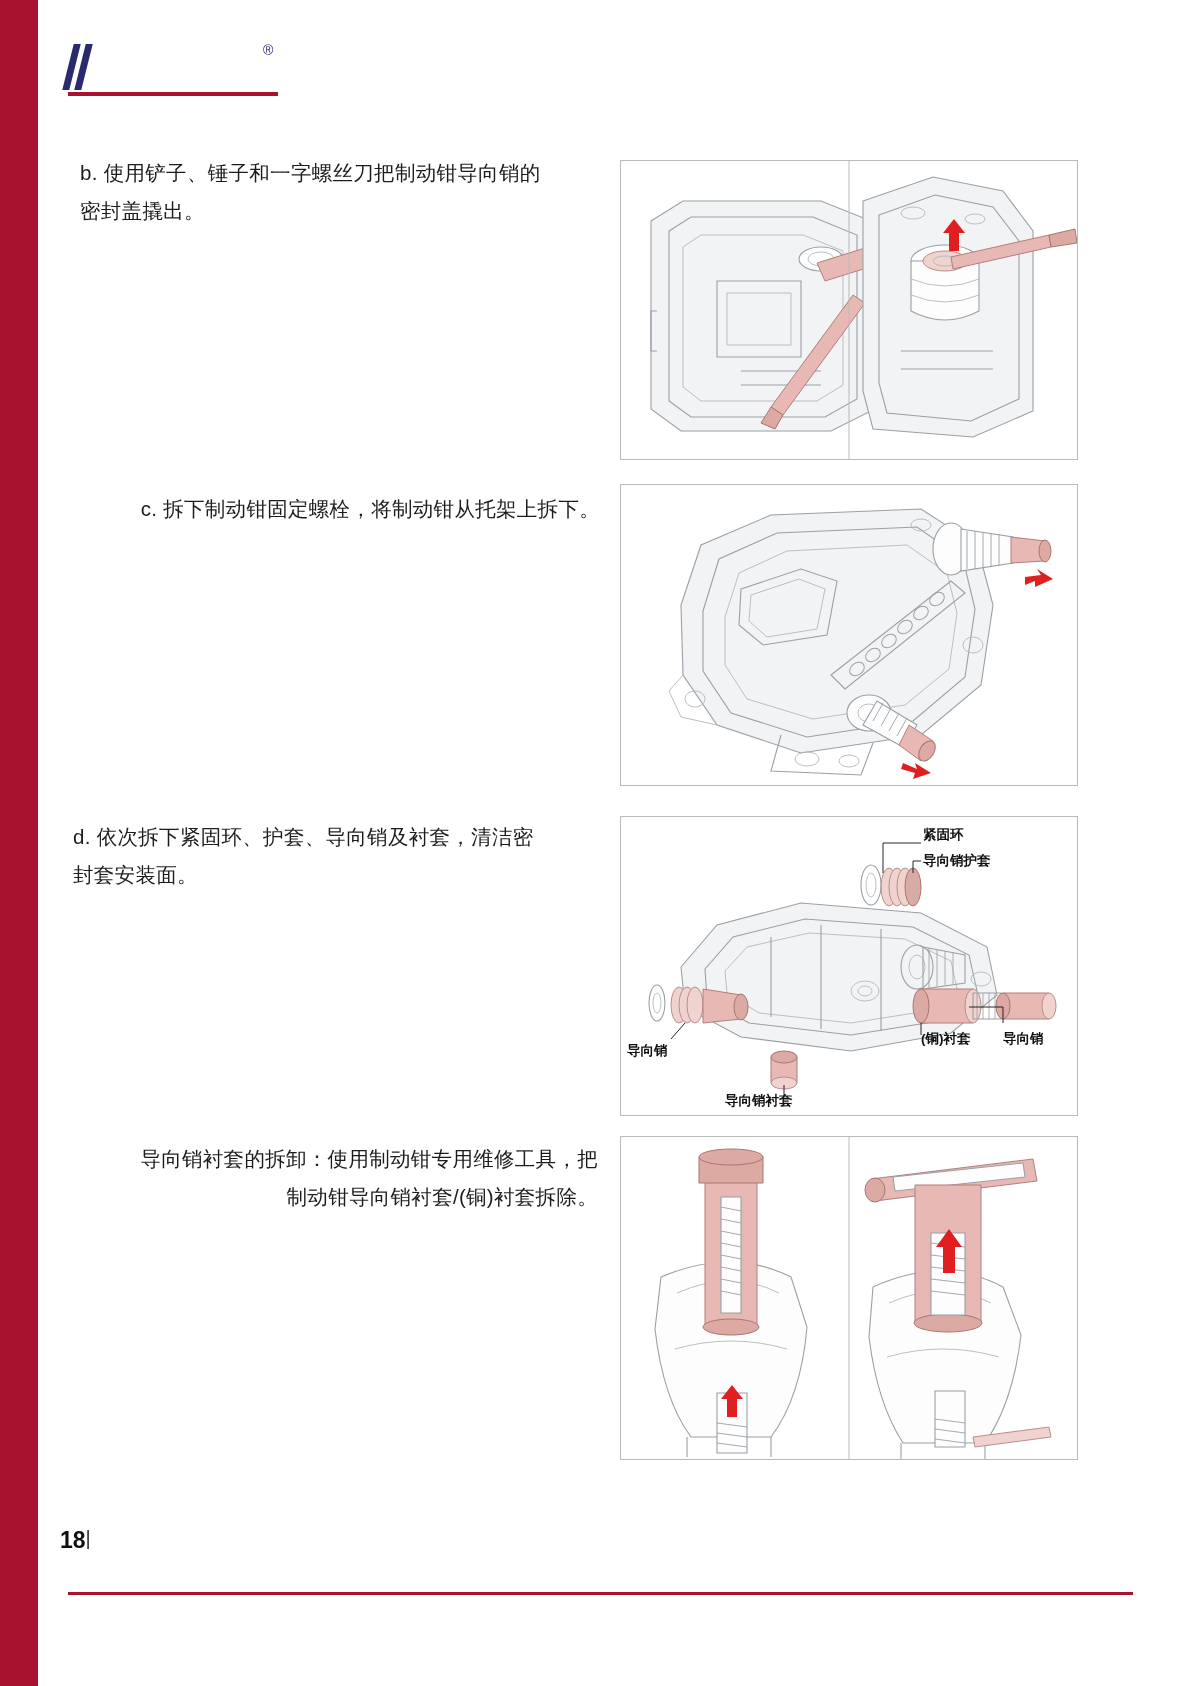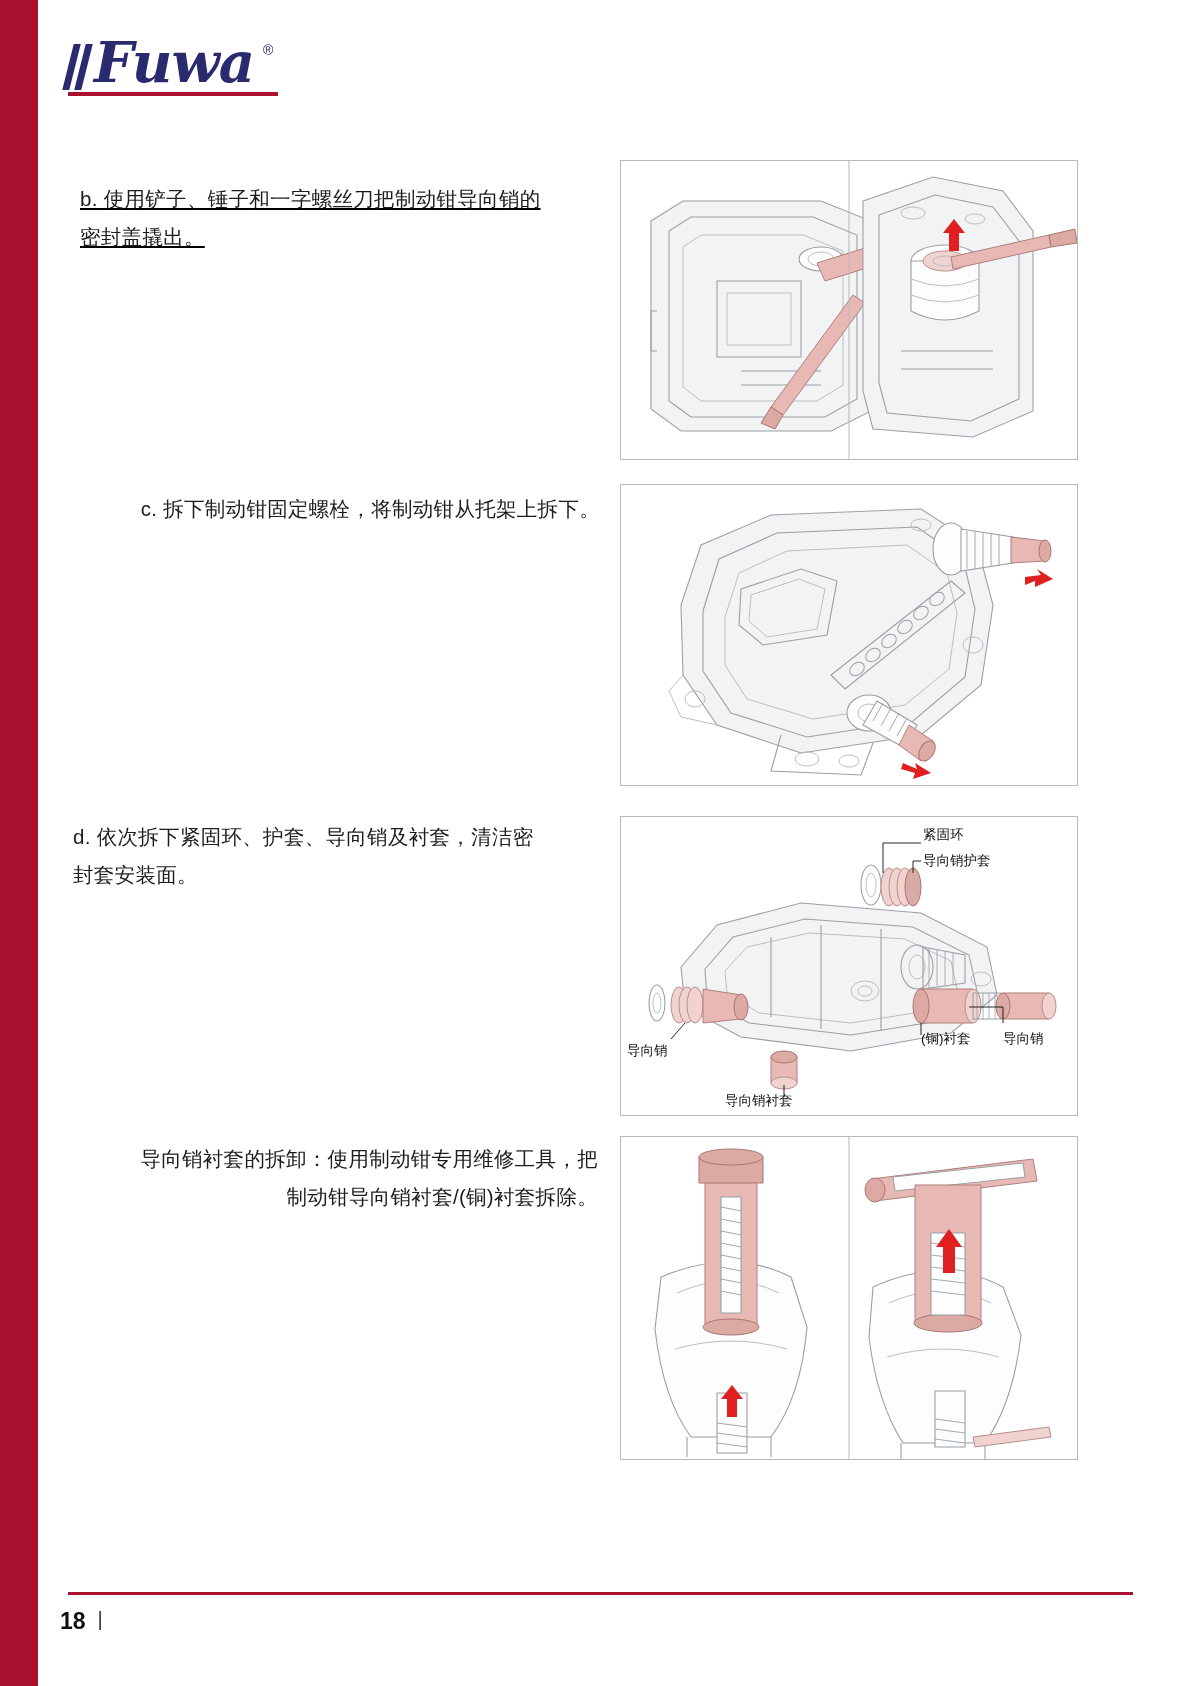--- a/index.html
+++ b/index.html
@@ -80,35 +80,36 @@
     line-height: 38px;
     color: #1c1c1c;
     letter-spacing: 0.3px;
     white-space: pre-line;
   }
   .figure {
     position: absolute;
     border: 1px solid #b9b9b9;
     background: #ffffff;
     overflow: hidden;
+    font-weight: bold;
   }
 
   
   .footer-rule {
     position: absolute;
     left: 68px; top: 1592px;
     width: 1065px; height: 3px;
     background: #a8122e;
   }
   .footer {
     position: absolute;
-    left: 60px; top: 1608px;
+    left: 60px; top: 1527px;
     display: flex;
     align-items: flex-start;
-    gap: 12px;
+    gap: 0;
     font-size: 20px;
     color: #111111;
   }
   .footer .pg { font-weight: bold; font-size: 23px; }
   .footer .sep { color: #333; }
   .footer .ftext { font-weight: bold; letter-spacing: 0.5px; }
 
   
   svg { display: block; }
   .ln { fill: none; stroke: #9aa0a6; stroke-width: 1.1; }
@@ -126,26 +127,25 @@
 <body>
 
 <div class="page-left-bar"></div>
 <div class="page-inner"></div>
 
 <div class="logo-wrap">
   <div class="logo-slashes">
       <i></i>
       <i></i>
     </div>
-  <div class="logo-text">Fuwa</div>
   <div class="logo-reg">®</div>
   <div class="logo-underline"></div>
 </div>
 
-<div class="block" style="left:80px; top:180px; width:500px;text-decoration:underline;">
+<div class="block" style="left:80px; top:154px; width:500px;">
   <div class="caption">b. 使用铲子、锤子和一字螺丝刀把制动钳导向销的
 密封盖撬出。</div>
 </div>
 
 <div class="figure" style="left:620px; top:160px; width:458px; height:300px;">
   <svg width="456" height="298" viewBox="0 0 456 298">
 
     <g>
       <path class="lnd" d="M30 60 L62 40 L200 40 L250 60 L250 250 L210 270 L60 270 L30 248 Z"></path>
       <path class="ln" d="M48 70 L70 56 L192 56 L236 74 L236 238 L204 256 L70 256 L48 240 Z"></path>

